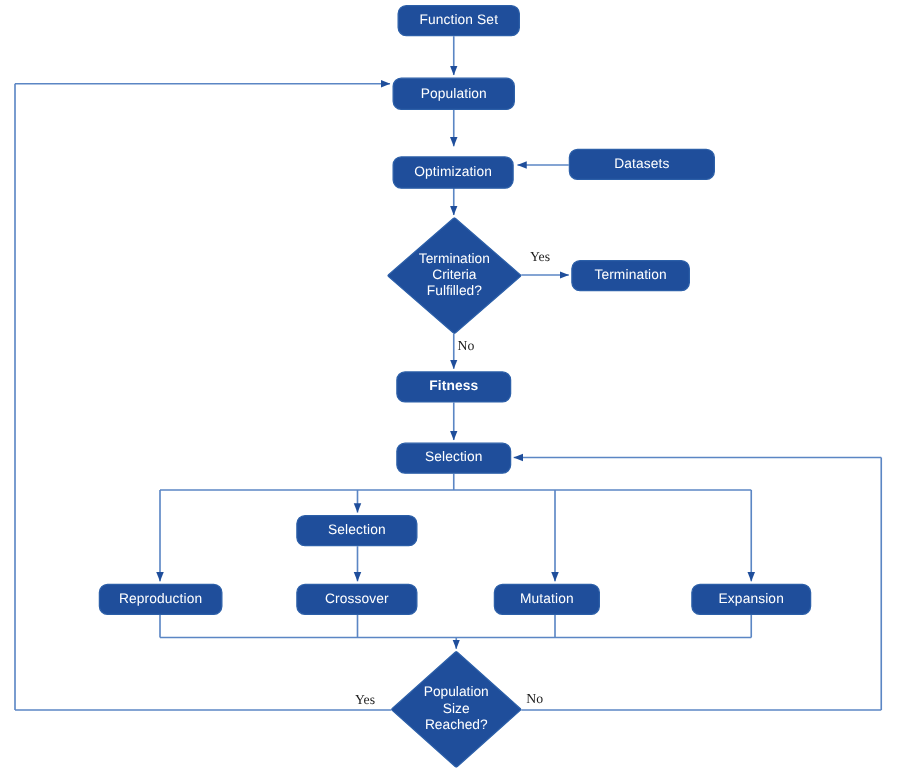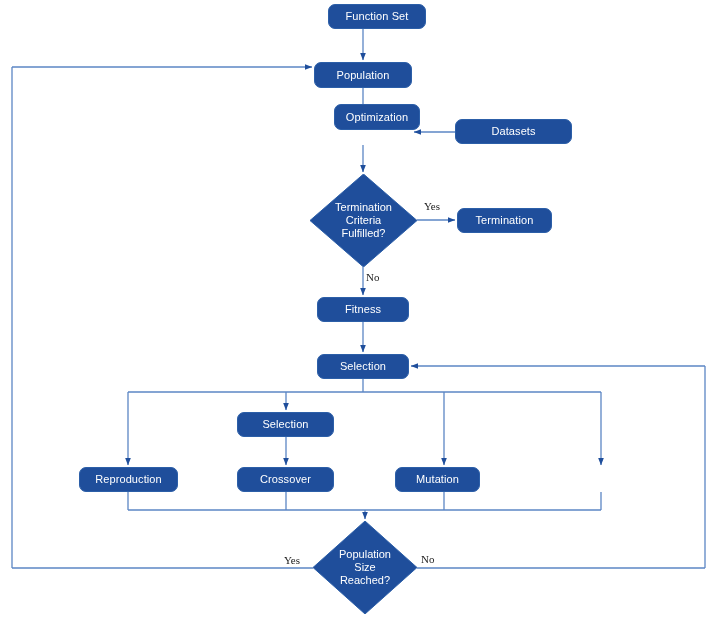--- a/index.html
+++ b/index.html
@@ -119,42 +119,43 @@
       <line x1="313" y1="568" x2="12" y2="568"></line>
       <line x1="12" y1="568" x2="12" y2="67"></line>
       <line x1="12" y1="67" x2="312" y2="67" marker-end="url(#arrowDark)"></line>
 
       <line x1="417" y1="568" x2="705" y2="568"></line>
       <line x1="705" y1="568" x2="705" y2="366"></line>
       <line x1="705" y1="366" x2="411" y2="366" marker-end="url(#arrowDark)"></line>
     </g>
   </svg>
 
-  <div class="node" style="left:328px; top:4px; width:98px; height:25px;">Function Set</div>
+  <div class="node" style="left:318px; top:4px; width:98px; height:25px;">Function Set</div>
 
   <div class="node" style="left:314px; top:62px; width:98px; height:26px;">Population</div>
 
-  <div class="node" style="left:314px; top:104px; width:86px; height:26px;margin-left:20px;">Optimization</div>
+  <div class="node" style="left:314px; top:125px; width:97px; height:26px;">Optimization</div>
 
   <div class="node" style="left:455px; top:119px; width:117px; height:25px;">Datasets</div>
 
   <div class="node" style="left:457px; top:208px; width:95px; height:25px;">Termination</div>
 
-  <div class="node" style="left:317px; top:297px; width:92px; height:25px;">Fitness</div>
+  <div class="node" style="left:317px; top:297px; width:92px; height:25px;font-weight:bold;">Fitness</div>
 
   <div class="node" style="left:317px; top:354px; width:92px; height:25px;">Selection</div>
 
   <div class="node" style="left:237px; top:412px; width:97px; height:25px;">Selection</div>
 
   <div class="node" style="left:79px; top:467px; width:99px; height:25px;">Reproduction</div>
 
   <div class="node" style="left:237px; top:467px; width:97px; height:25px;">Crossover</div>
 
   <div class="node" style="left:395px; top:467px; width:85px; height:25px;">Mutation</div>
 
+  <div class="node" style="left:553px; top:467px; width:96px; height:25px;">Expansion</div>
 
   <div class="decision" style="left:310px; top:174px; width:107px; height:93px;">
     <svg class="decision-shape" viewBox="0 0 107 93" xmlns="http://www.w3.org/2000/svg">
       <polygon points="53.5,0 107,46.5 53.5,93 0,46.5" fill="#1F4E9B" stroke="#2C5FA8" stroke-width="1"></polygon>
     </svg>
     <span class="decision-label">Termination
 Criteria
 Fulfilled?</span>
   </div>
 

